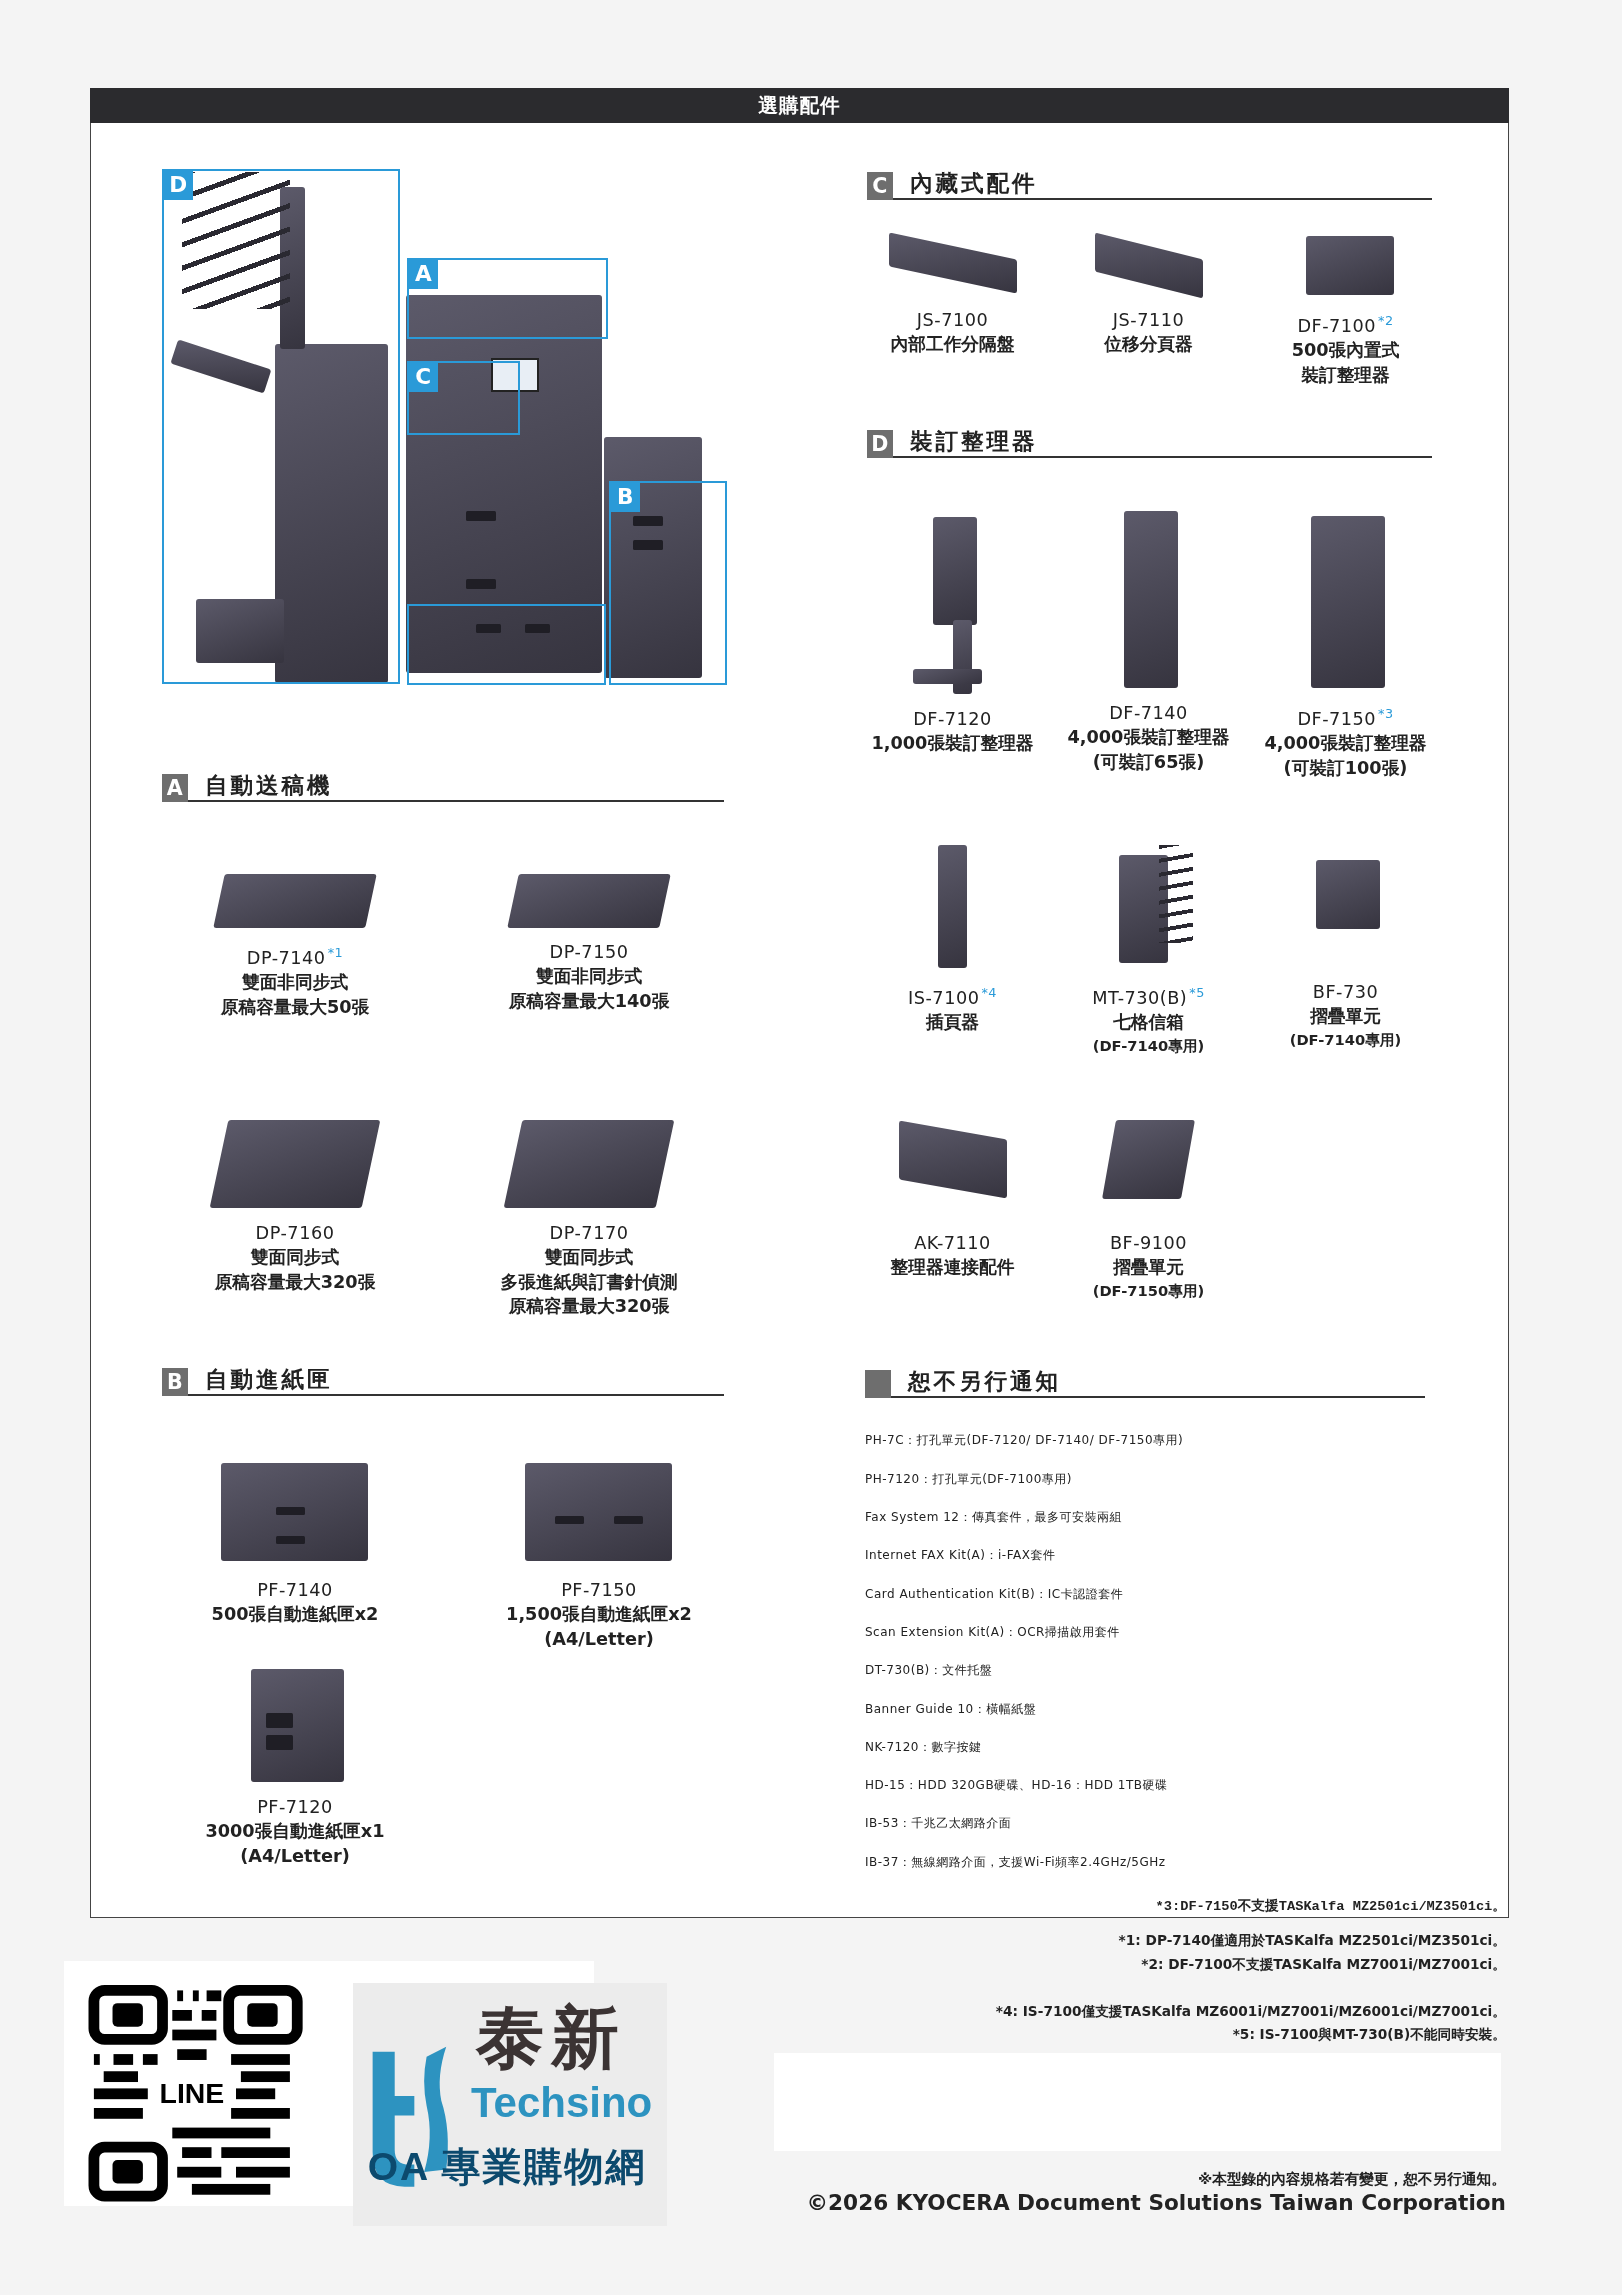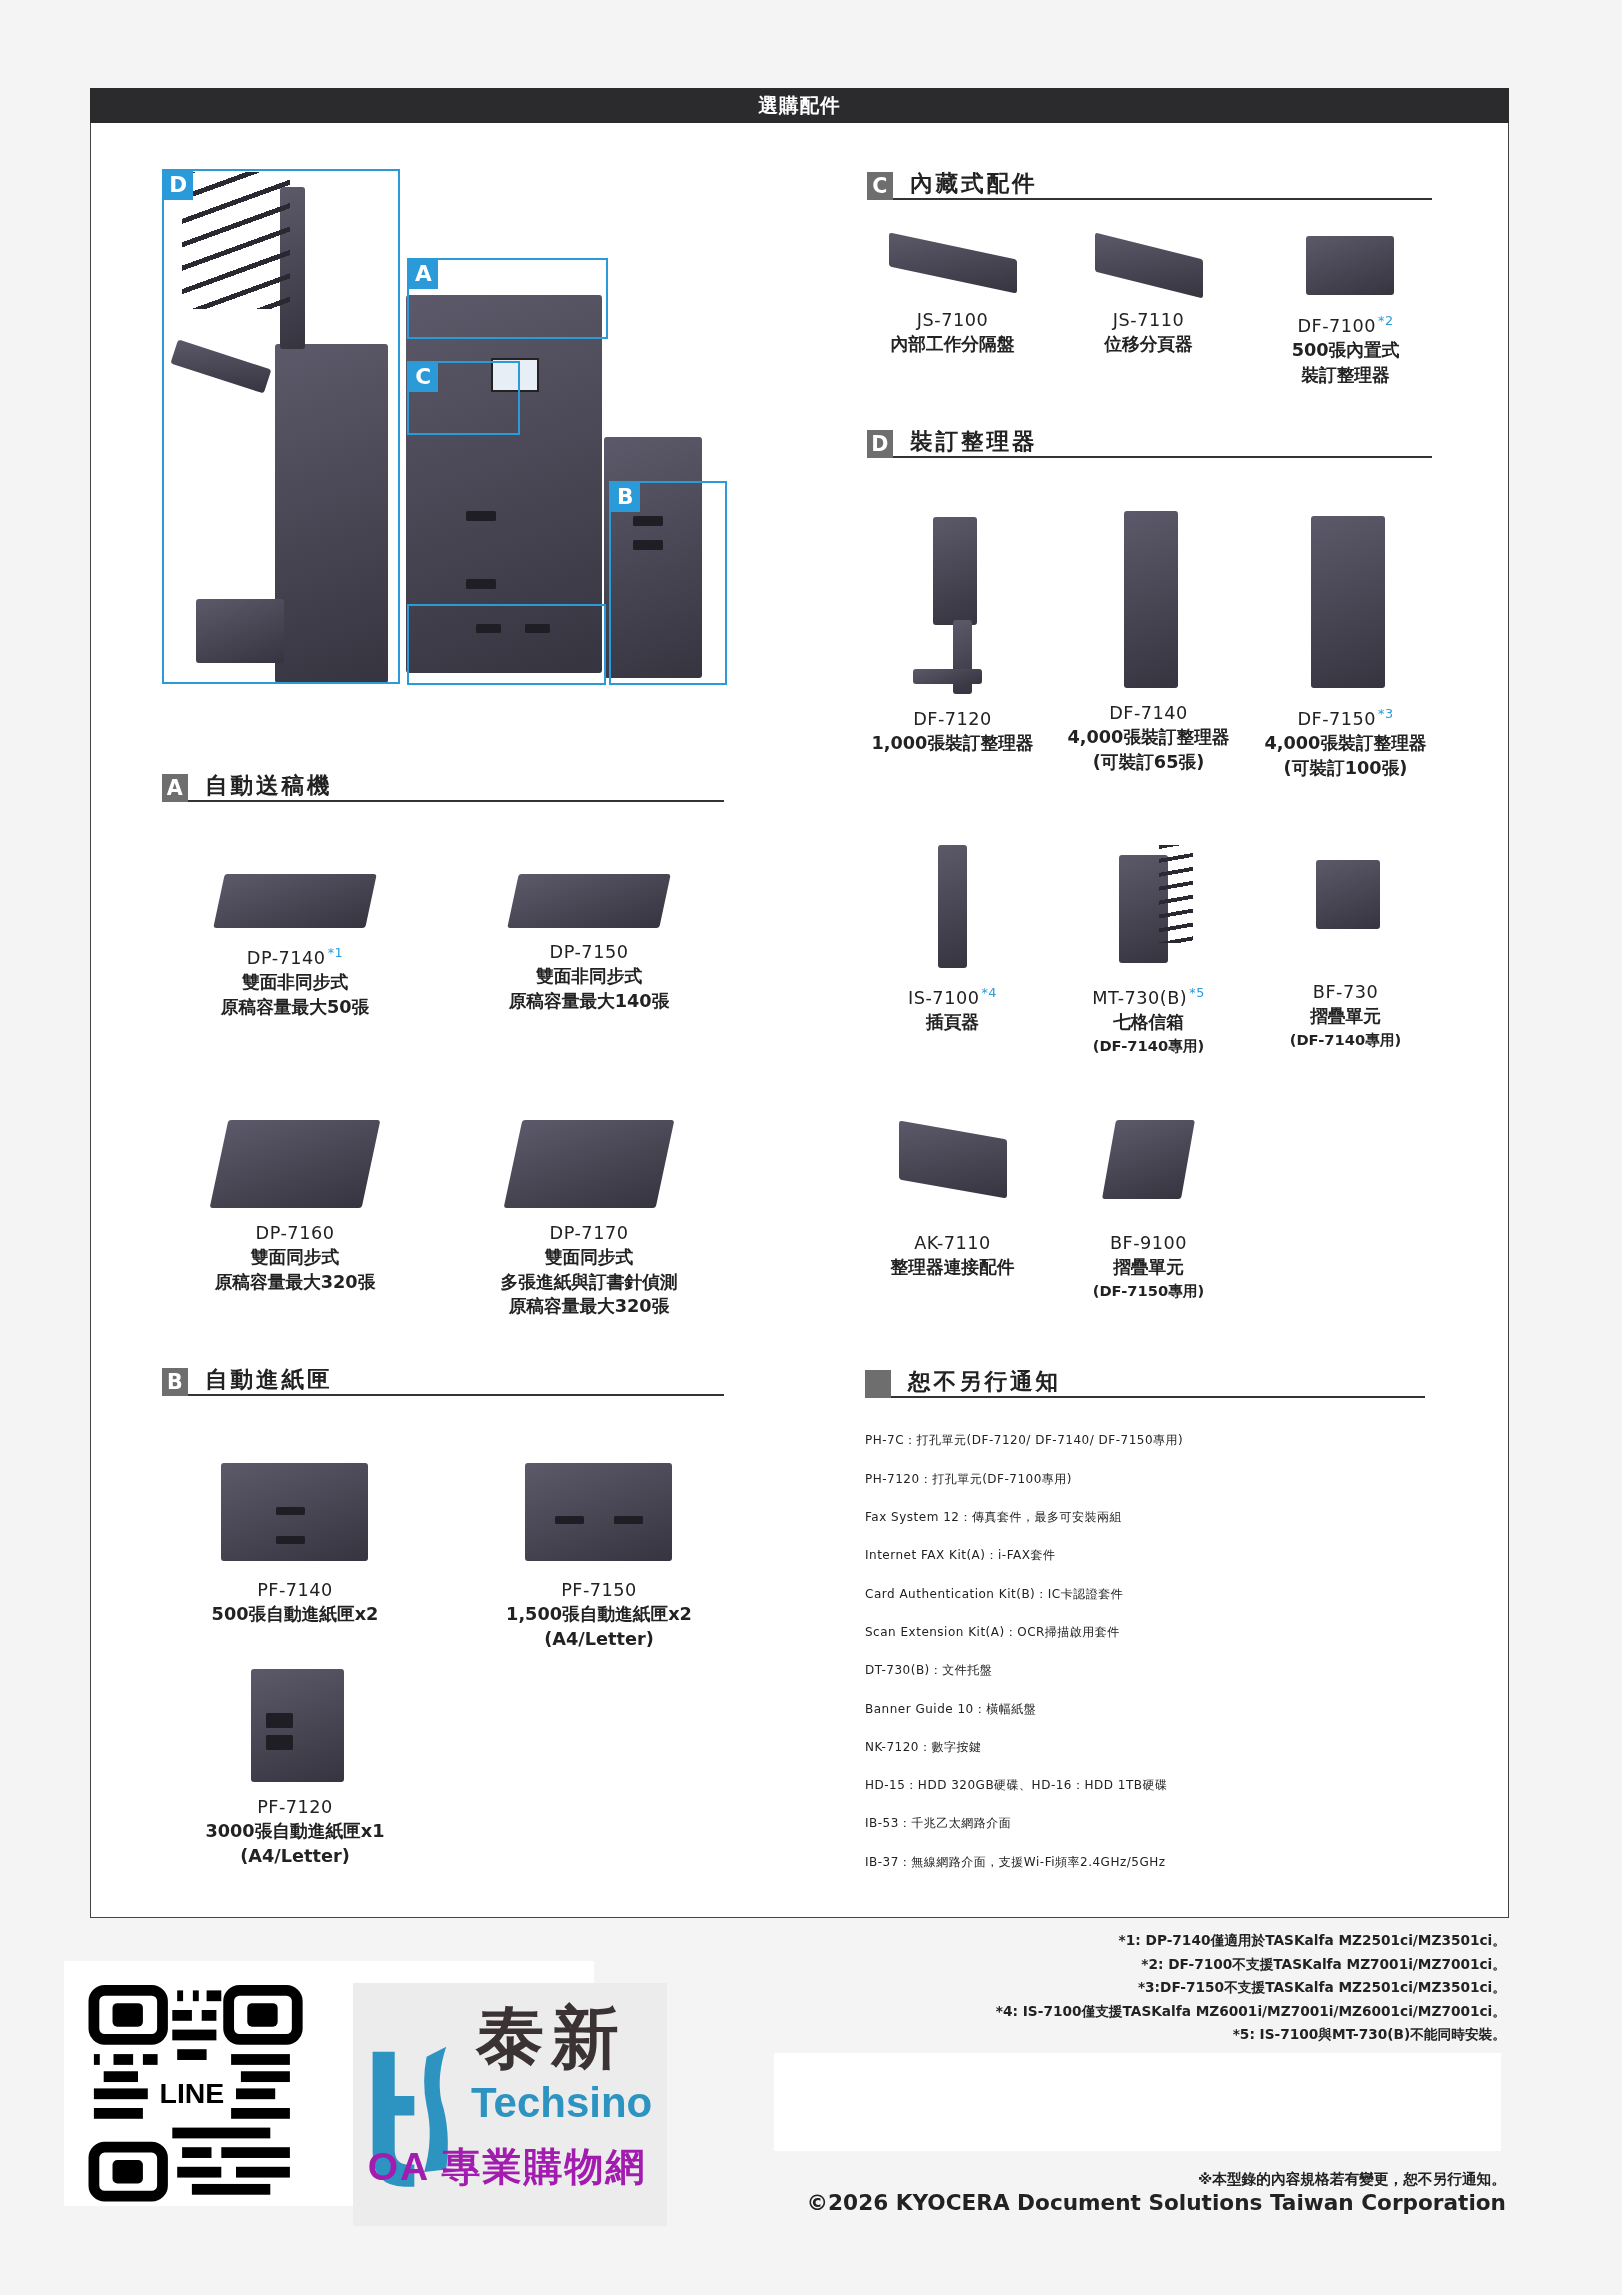--- a/index.html
+++ b/index.html
@@ -271,21 +271,21 @@
   <div class="opt" style="top:1662px;">DT-730(B)：文件托盤</div>
   <div class="opt" style="top:1701px;">Banner Guide 10：橫幅紙盤</div>
   <div class="opt" style="top:1739px;">NK-7120：數字按鍵</div>
   <div class="opt" style="top:1777px;">HD-15：HDD 320GB硬碟、HD-16：HDD 1TB硬碟</div>
   <div class="opt" style="top:1815px;">IB-53：千兆乙太網路介面</div>
   <div class="opt" style="top:1854px;">IB-37：無線網路介面，支援Wi-Fi頻率2.4GHz/5GHz</div>
 </div>
 
 <div class="foot" style="top:1932px;">*1: DP-7140僅適用於TASKalfa MZ2501ci/MZ3501ci。</div>
 <div class="foot" style="top:1956px;">*2: DF-7100不支援TASKalfa MZ7001i/MZ7001ci。</div>
-<div class="foot" style="top:1979px;">*3:DF-7150不支援TASKalfa MZ2501ci/MZ3501ci。</div>
+<div class="foot" style="top:1897px;font-family:Liberation Mono, monospace;">*3:DF-7150不支援TASKalfa MZ2501ci/MZ3501ci。</div>
 <div class="foot" style="top:2003px;">*4: IS-7100僅支援TASKalfa MZ6001i/MZ7001i/MZ6001ci/MZ7001ci。</div>
 <div class="foot" style="top:2026px;">*5: IS-7100與MT-730(B)不能同時安裝。</div>
 
 <div id="blank"></div>
 
 <div class="foot" style="top:2170px;font-size:14.7px;">※本型錄的內容規格若有變更，恕不另行通知。</div>
 <div class="foot" style="top:2190px;font-size:21.6px;letter-spacing:0px;margin-left:44px;">©2026 KYOCERA Document Solutions Taiwan Corporation</div>
 
 <div id="qr">
   <svg width="295" height="245" viewBox="0 0 600 500">
@@ -324,15 +324,15 @@
     <text x="260" y="290" font-family="Liberation Sans, sans-serif" font-weight="bold" font-size="58" fill="#000" text-anchor="middle">LINE</text>
   </svg>
 </div>
 <div id="logo">
   <svg width="314" height="243" viewBox="0 0 640 495">
     <path d="M40 140 h45 v90 h40 v40 h-40 v70 q0 30 30 30 h10 v45 h-20 q-65 0 -65 -70 z" fill="#2d93c0"></path>
     <path d="M150 150 l40 -20 q-20 60 -10 110 q20 60 10 140 l-45 5 q20 -70 5 -135 q-10 -50 0 -100 z" fill="#2d93c0"></path>
   </svg>
   <div class="abs" style="left:123px;top:9.8px;font-family:'DejaVu Serif',serif;font-weight:bold;font-size:68px;color:#3b3333;letter-spacing:6.9px;">泰新</div>
   <div class="abs" style="left:118px;top:96px;font-family:'Liberation Sans',sans-serif;font-weight:bold;font-size:42px;color:#2d93c0;">Techsino</div>
-  <div class="abs" style="left:14.7px;top:157px;font-family:'Liberation Sans',sans-serif;font-weight:bold;font-size:39px;color:#a21caf;letter-spacing:2px;">OA 專業購物網</div>
+  <div class="abs" style="left:14.7px;top:157px;font-family:'Liberation Sans',sans-serif;font-weight:bold;font-size:39px;color:#0c4a6e;letter-spacing:2px;">OA 專業購物網</div>
 </div>
 
 
 </body></html>

